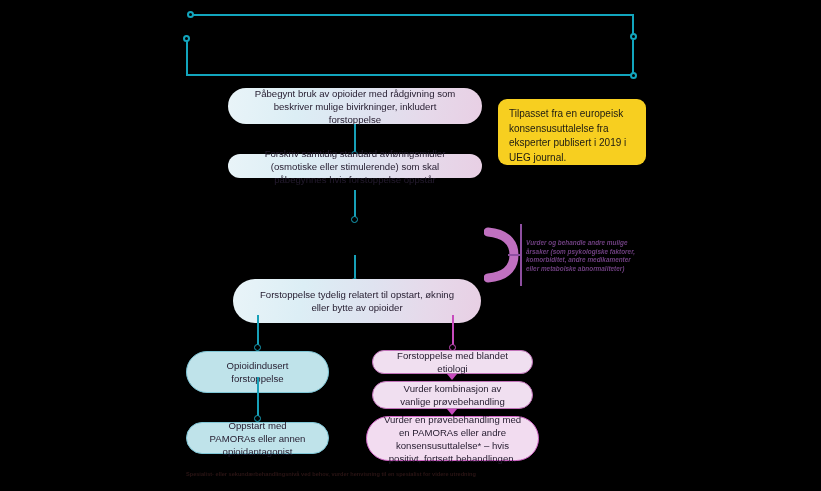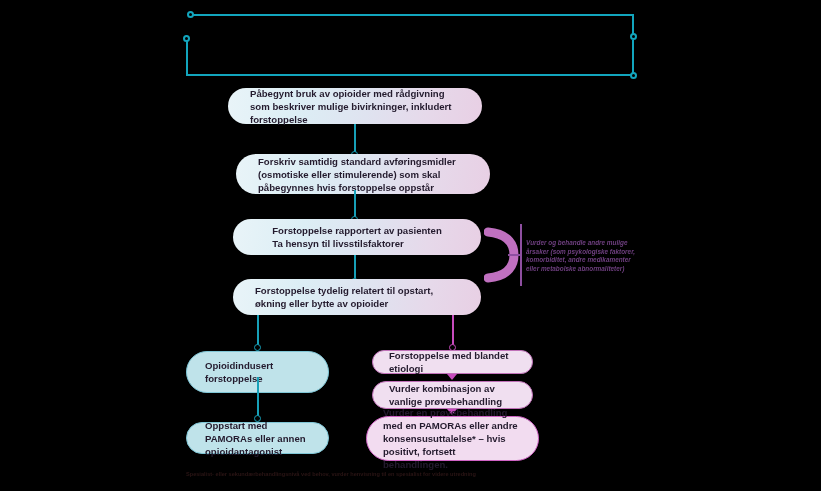--- a/index.html
+++ b/index.html
@@ -34,21 +34,21 @@
     font-size: 10.5px; font-weight: bold; line-height: 15px;
     background: linear-gradient(95deg,#e2245f 0%,#c2277e 22%,#9c2a9e 48%,#7a2cb5 72%,#6b2fbe 100%);
     -webkit-background-clip: text; background-clip: text;
     -webkit-text-fill-color: transparent; color: transparent;
   }
 
   
   .node {
     position: absolute; border-radius: 22px;
     display: flex; align-items: center; justify-content: center;
-    text-align: left; color: #241b2e; font-weight: bold;
+    text-align: center; color: #241b2e; font-weight: normal;
   }
   .grad-node {
     background: linear-gradient(100deg,#e9f4f8 0%,#dceef5 28%,#dfe3f0 55%,#e6d9ea 78%,#e8cfe4 100%);
     font-size: 9.6px; line-height: 13px; padding: 0 22px;
     box-shadow: 0 1px 3px rgba(0,0,0,.5);
   }
   .blue-node {
     background: #bfe3ea; border: 1.4px solid #7fc6d6;
     font-size: 9.6px; line-height: 13px; padding: 0 18px;
   }
@@ -114,44 +114,43 @@
     <span class="bline bottom"></span>
     <span class="bline right-top"></span>
     <span class="bline right-bottom"></span>
     <span class="bline left-down"></span>
     <span class="dot d1"></span>
     <span class="dot d2"></span>
     <span class="dot d3"></span>
     <span class="dot d4"></span>
   </div>
 
+  <div id="note-yellow">Tilpasset fra en europeisk konsensusuttalelse fra eksperter publisert i 2019 i UEG journal.</div>
 
   <div class="node grad-node" style="left:228px; top:88px; width:254px; height:36px;">Påbegynt bruk av opioider med rådgivning som beskriver mulige bivirkninger, inkludert forstoppelse</div>
 
   <div class="conn teal" style="left:0; top:0;">
     <span class="v" style="left:354px; top:124px; height:31px;"></span>
     <span class="cap" style="left:351px; top:151px;"></span>
   </div>
 
-  <div class="node grad-node" style="left:236px; top:154px; width:254px; height:40px;">Forskriv samtidig standard avføringsmidler (osmotiske eller stimulerende) som skal påbegynnes hvis forstoppelse oppstår</div>
+  <div class="node grad-node" style="left:228px; top:154px; width:254px; height:24px;">Forskriv samtidig standard avføringsmidler (osmotiske eller stimulerende) som skal påbegynnes hvis forstoppelse oppstår</div>
 
   <div class="conn teal" style="left:0; top:0;">
     <span class="v" style="left:354px; top:190px; height:30px;"></span>
     <span class="cap" style="left:351px; top:216px;"></span>
   </div>
 
-  <div class="node grad-node" style="left: 233px; top: 219px; width: 248px; height: 36px; white-space: pre-line;" style2="white-space:pre-line">Forstoppelse rapportert av pasienten
-Ta hensyn til livsstilsfaktorer</div>
 
   <div class="conn teal" style="left:0; top:0;">
     <span class="v" style="left:354px; top:255px; height:27px;"></span>
     <span class="cap" style="left:351px; top:278px;"></span>
   </div>
 
-  <div class="node grad-node" style="left:233px; top:279px; width:248px; height:36px;">Forstoppelse tydelig relatert til opstart, økning eller bytte av opioider</div>
+  <div class="node grad-node" style="left:233px; top:279px; width:248px; height:44px;">Forstoppelse tydelig relatert til opstart, økning eller bytte av opioider</div>
 
   <svg id="brace" viewBox="0 0 36 58">
     <path d="M4 6 C26 8 30 20 30 29 C30 38 26 50 4 52" fill="none" stroke="#c070c0" stroke-width="9" stroke-linecap="round"></path>
   </svg>
   <span id="brace-stem"></span>
   <span id="brace-tick"></span>
   <div id="side-note">Vurder og behandle andre mulige årsaker (som psykologiske faktorer, komorbiditet, andre medikamenter eller metabolske abnormaliteter)</div>
 
   <div class="conn teal" style="left:0; top:0;">
     <span class="v" style="left:257px; top:315px; height:33px;"></span>

